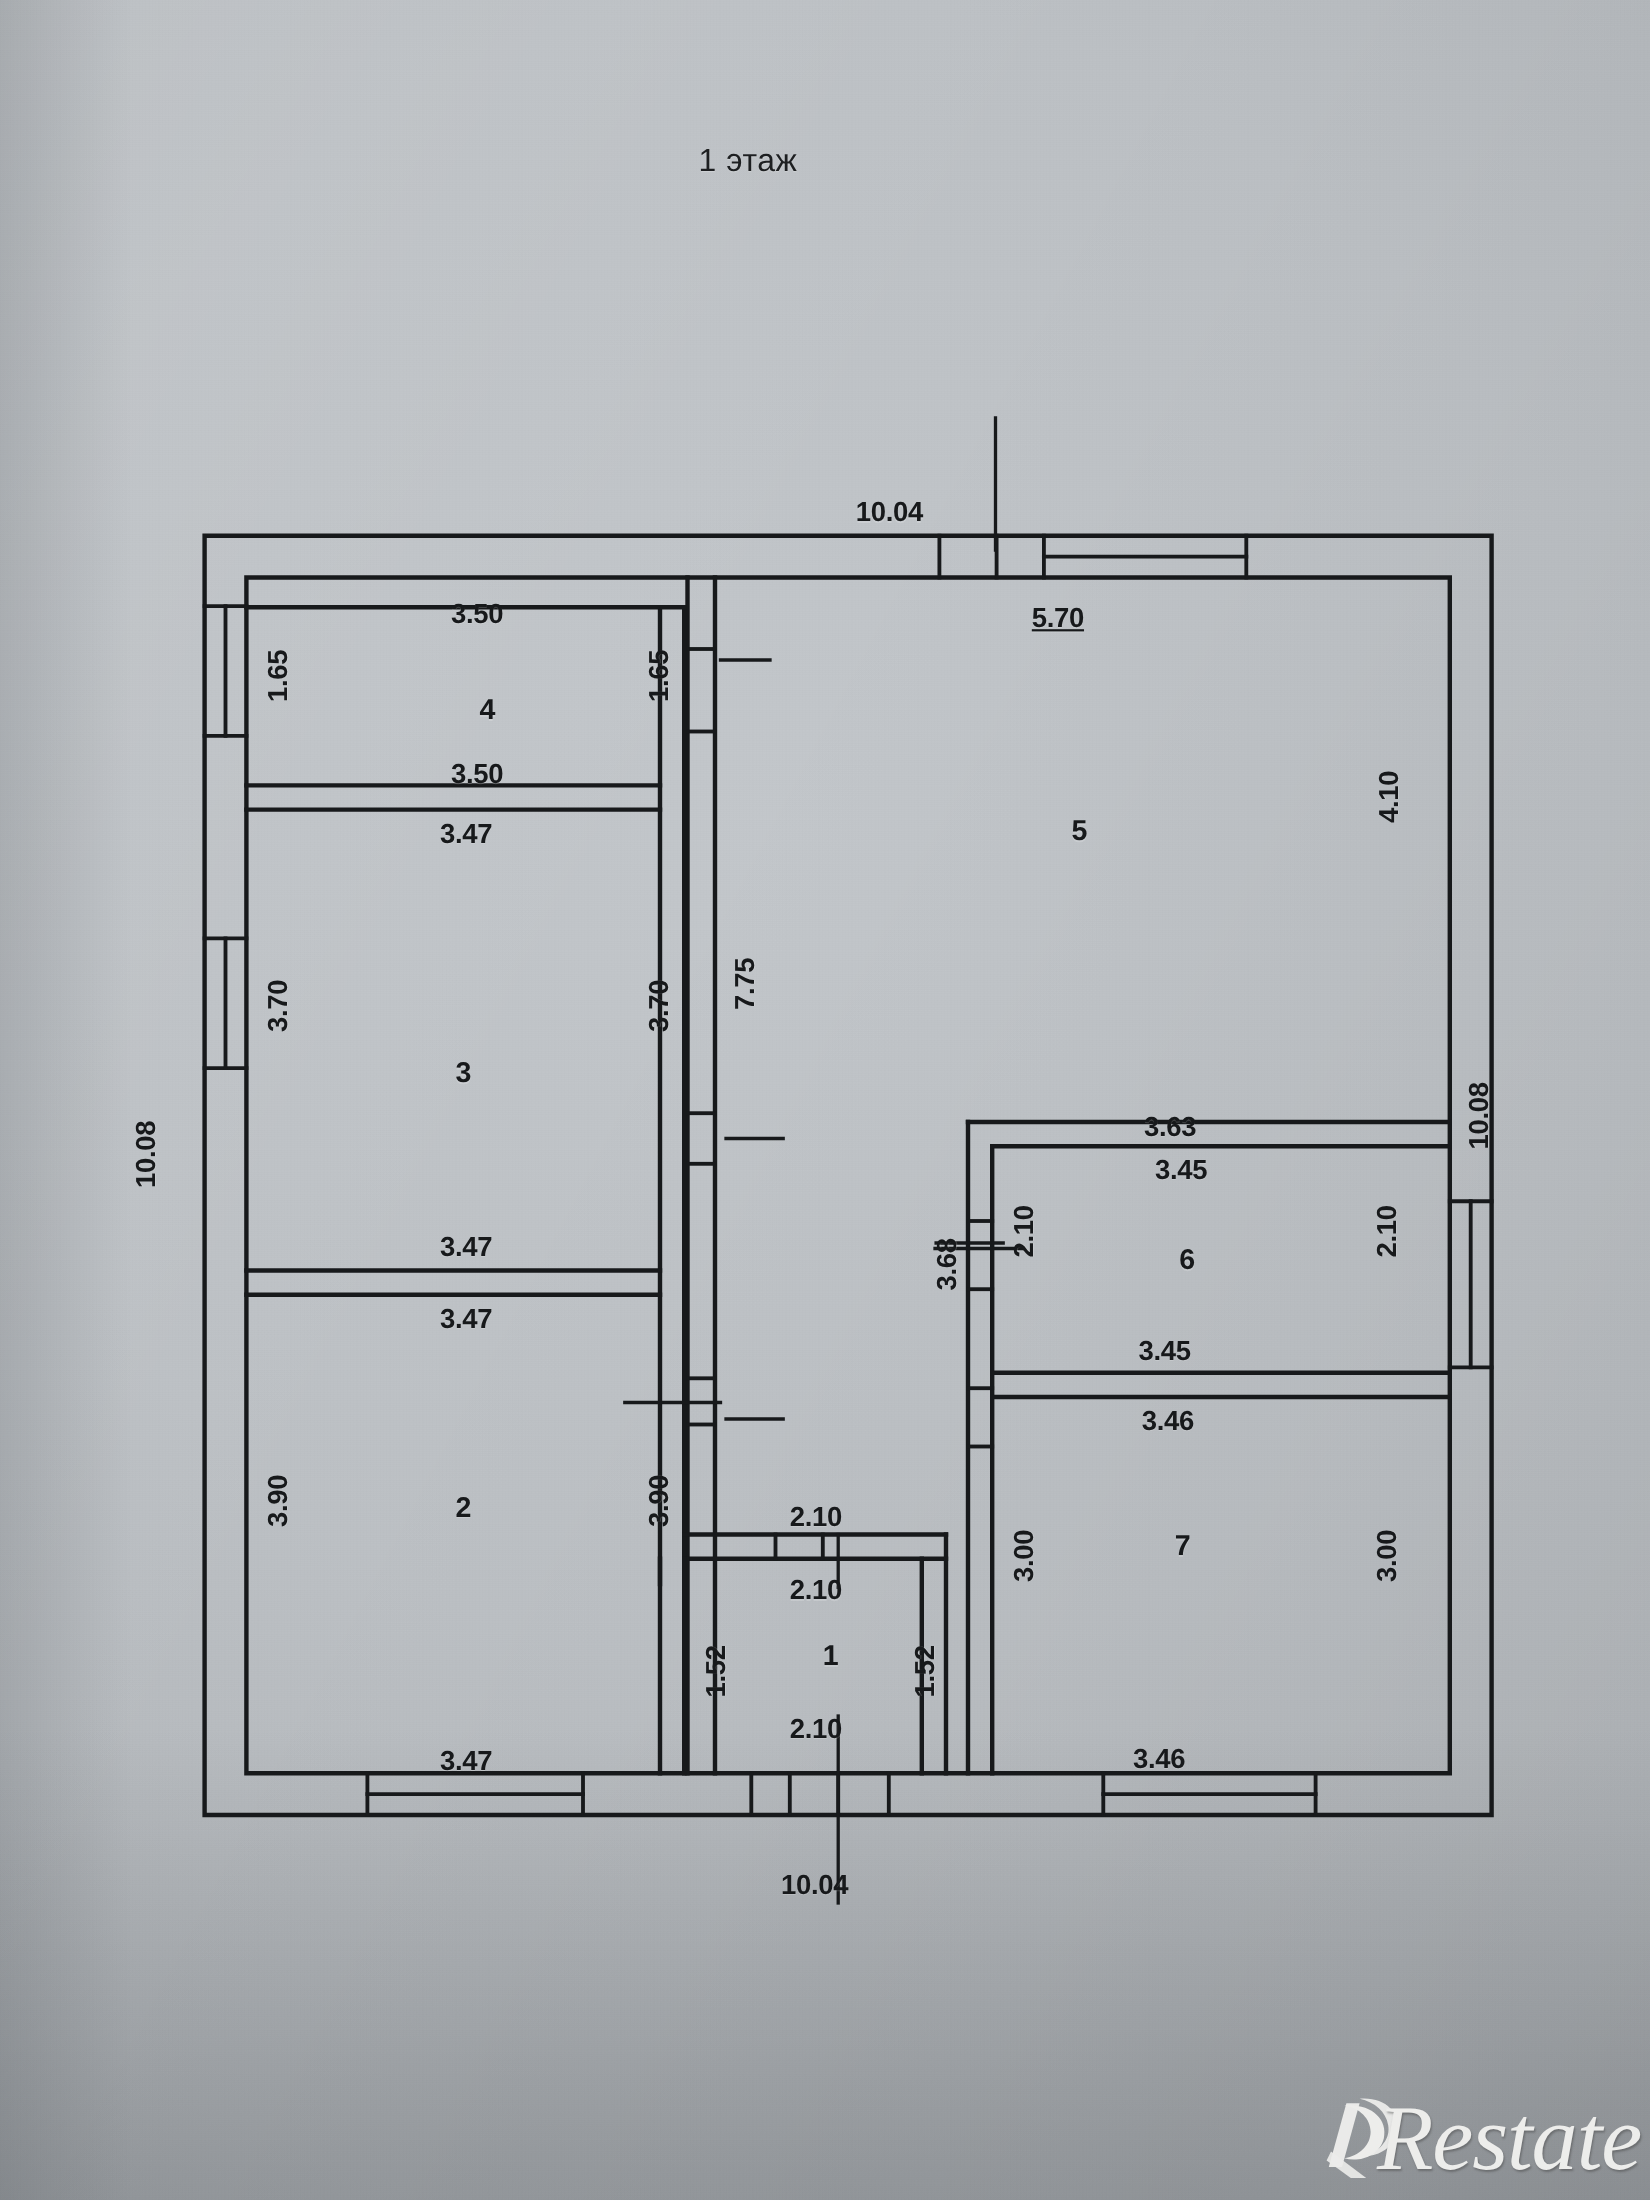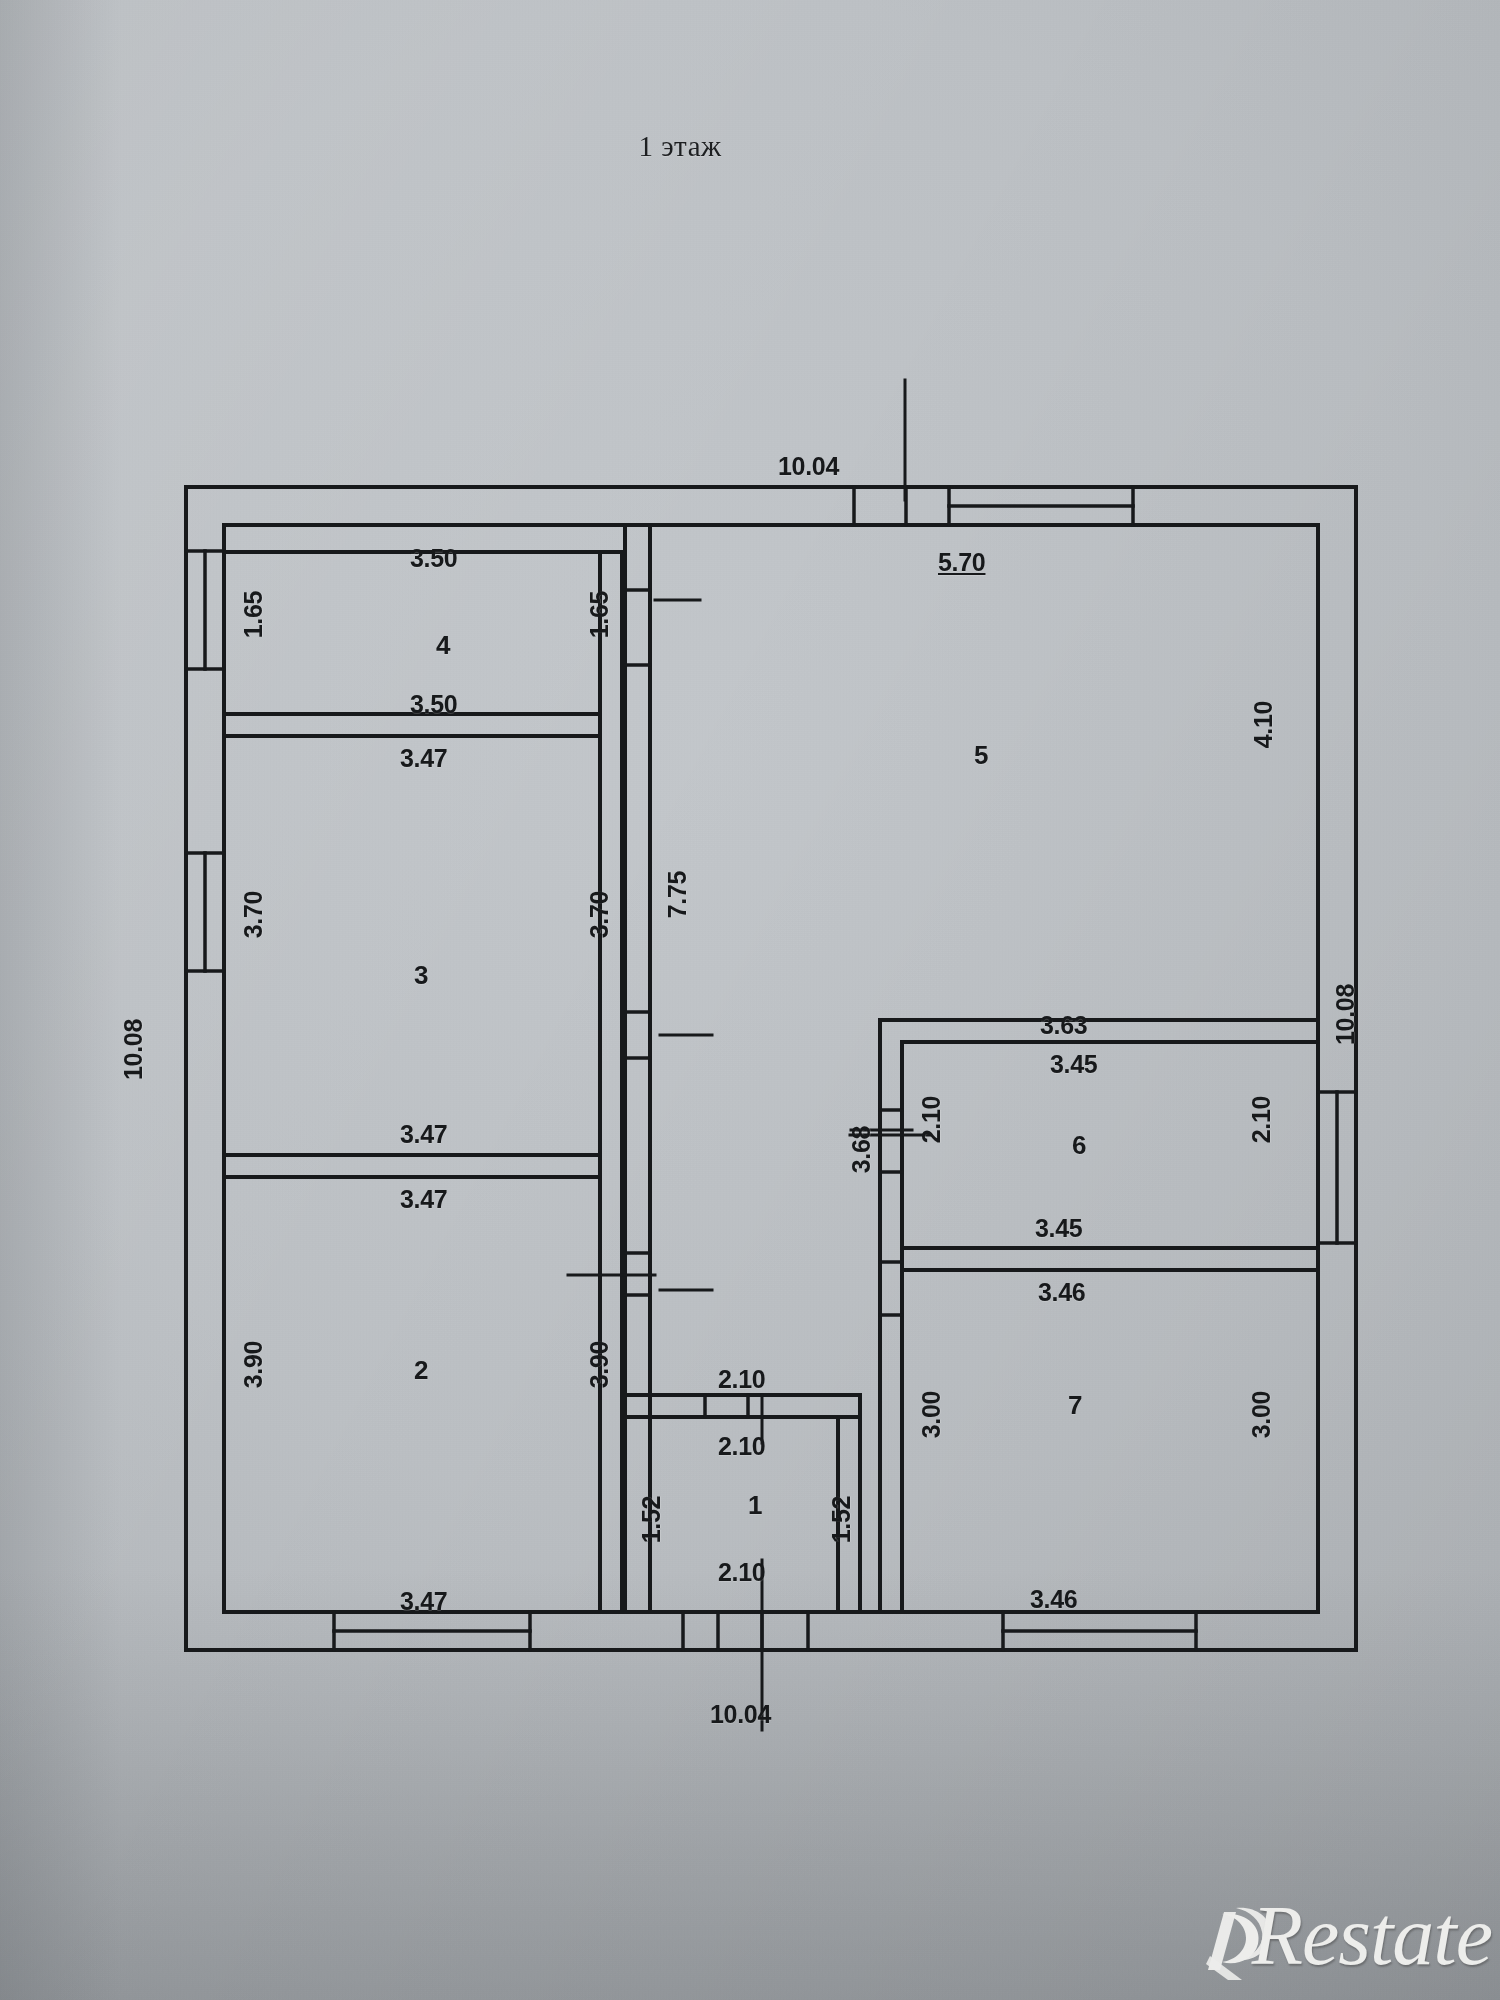--- a/index.html
+++ b/index.html
@@ -44,21 +44,21 @@
     background: linear-gradient(0deg, rgba(80,84,88,0.30), rgba(80,84,88,0) 100%);
     pointer-events: none;
   }
 
   
   #title {
     position: absolute;
     left: 0; top: 130px;
     width: 1360px;
     text-align: center;
-    font-family: Liberation Serif, serif;
+    font-family: Liberation Sans, sans-serif;
     font-size: 29px;
     color: #1d1f21;
     letter-spacing: .5px;
     text-shadow: 0 1px 1px rgba(255,255,255,0.25);
   }
 
   
   #plan-svg {
     position: absolute;
     left: 0; top: 0;
@@ -90,21 +90,21 @@
     white-space: nowrap;
     text-shadow: 0 1px 0 rgba(255,255,255,0.18);
   }
 
   
   #watermark {
     position: absolute;
     right: 8px;
     bottom: 4px;
     display: flex;
-    align-items: flex-start;
+    align-items: center;
     opacity: .95;
     pointer-events: none;
   }
   #watermark-text {
     font-family: "Liberation Serif", serif;
     font-size: 84px;
     font-style: italic;
     color: #f2f2f0;
     letter-spacing: -1px;
     line-height: 1;

